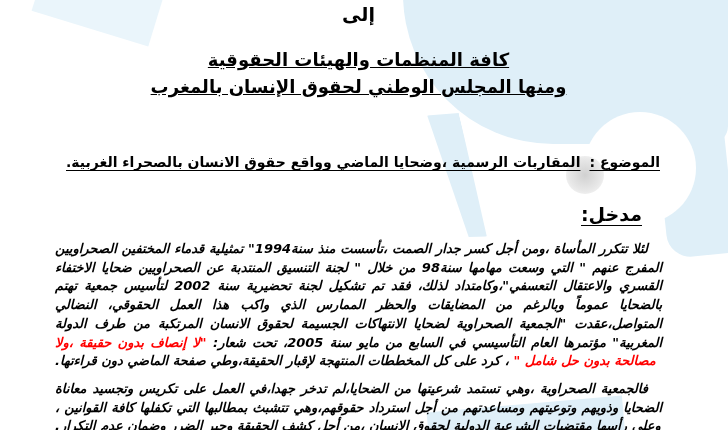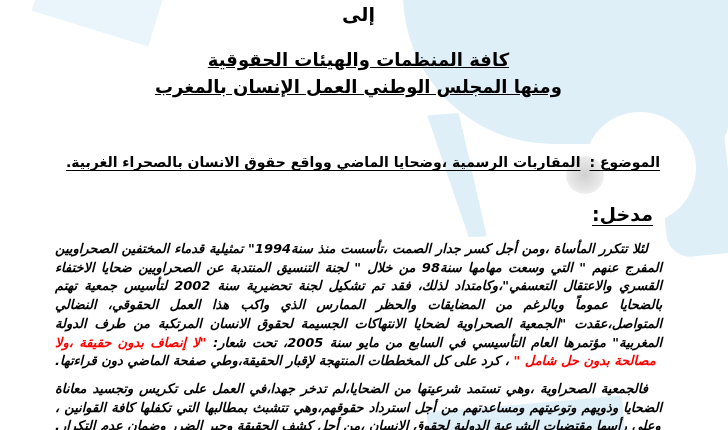--- a/index.html
+++ b/index.html
@@ -69,21 +69,21 @@
   }
   .subject{
     position:absolute;left:0;right:2px;top:152px;
     font-size:14px;line-height:20px;
     text-align:right;white-space:nowrap;
     text-decoration:underline;
     text-underline-offset:3px;
   }
   .subject-label{margin-left:9px;}
   .intro-heading{
-    position:absolute;right:9px;top:201px;
+    position:absolute;right:20px;top:201px;
     font-size:19px;line-height:26px;
     text-decoration:underline;
     text-underline-offset:4px;
   }
   .body-text{
     position:absolute;left:0;right:0;top:240px;
   }
   .para{
     margin:0 0 9px 0;
     font-size:13px;line-height:18.7px;
@@ -106,21 +106,21 @@
   <div class="wm wm-wedge"></div>
   <div class="wm wm-bottomband"></div>
   <div class="wm wm-graydot"></div>
 
   <div class="content">
 
     <p class="salutation">إلى</p>
 
     <div class="recipients">
       <div>كافة المنظمات والهيئات الحقوقية</div>
-      <div>ومنها المجلس الوطني العمل الإنسان بالمغرب</div>
+      <div>ومنها المجلس الوطني لحقوق الإنسان بالمغرب</div>
     </div>
 
     <div class="subject">
       <span class="subject-label">الموضوع :</span><span>المقاربات الرسمية ،وضحايا الماضي وواقع حقوق الانسان بالصحراء الغربية.</span>
     </div>
 
     <div class="intro-heading">مدخل:</div>
 
     <div class="body-text">
       <p class="para"><span>لئلا تتكرر المأساة ،ومن أجل كسر جدار الصمت ،تأسست منذ سنة1994" تمثيلية قدماء المختفين الصحراويين المفرج عنهم " التي وسعت مهامها سنة98 من خلال " لجنة التنسيق المنتدبة عن الصحراويين ضحايا الاختفاء القسري والاعتقال التعسفي"،وكامتداد لذلك، فقد تم تشكيل لجنة تحضيرية سنة 2002 لتأسيس جمعية تهتم بالضحايا عموماً وبالرغم من المضايقات والحظر الممارس الذي واكب هذا العمل الحقوقي، النضالي المتواصل،عقدت "الجمعية الصحراوية لضحايا الانتهاكات الجسيمة لحقوق الانسان المرتكبة من طرف الدولة المغربية" مؤتمرها العام التأسيسي في السابع من مايو سنة 2005، تحت شعار: </span><span class="slogan">"لا إنصاف بدون حقيقة ،ولا مصالحة بدون حل شامل "</span><span> ، كرد على كل المخططات المنتهجة لإقبار الحقيقة،وطي صفحة الماضي دون قراءتها.</span></p>

